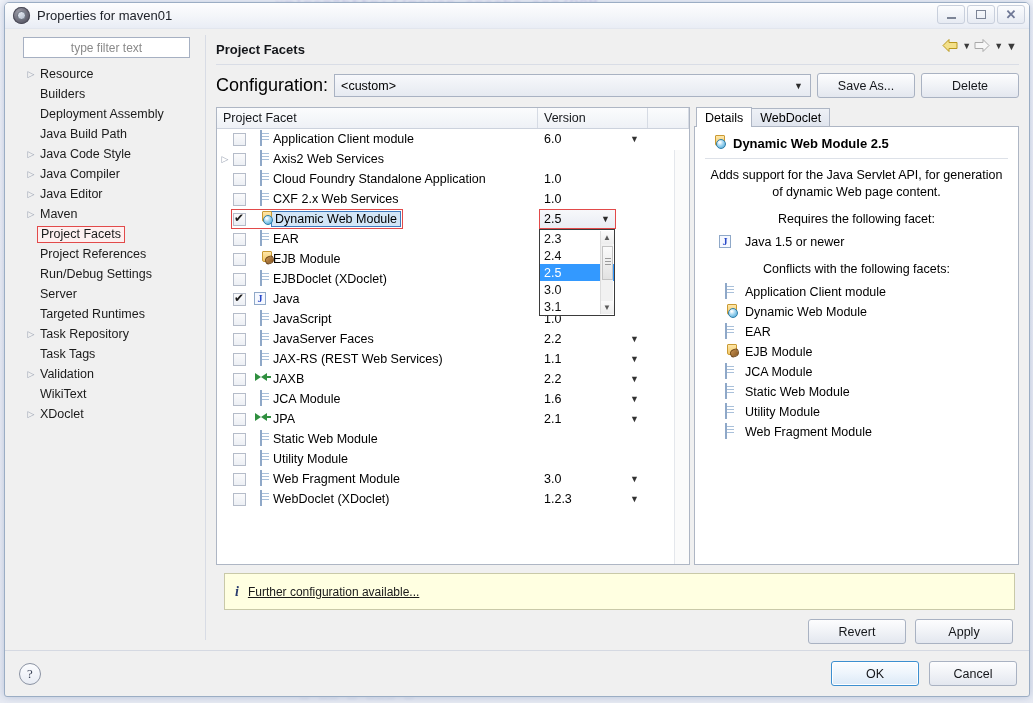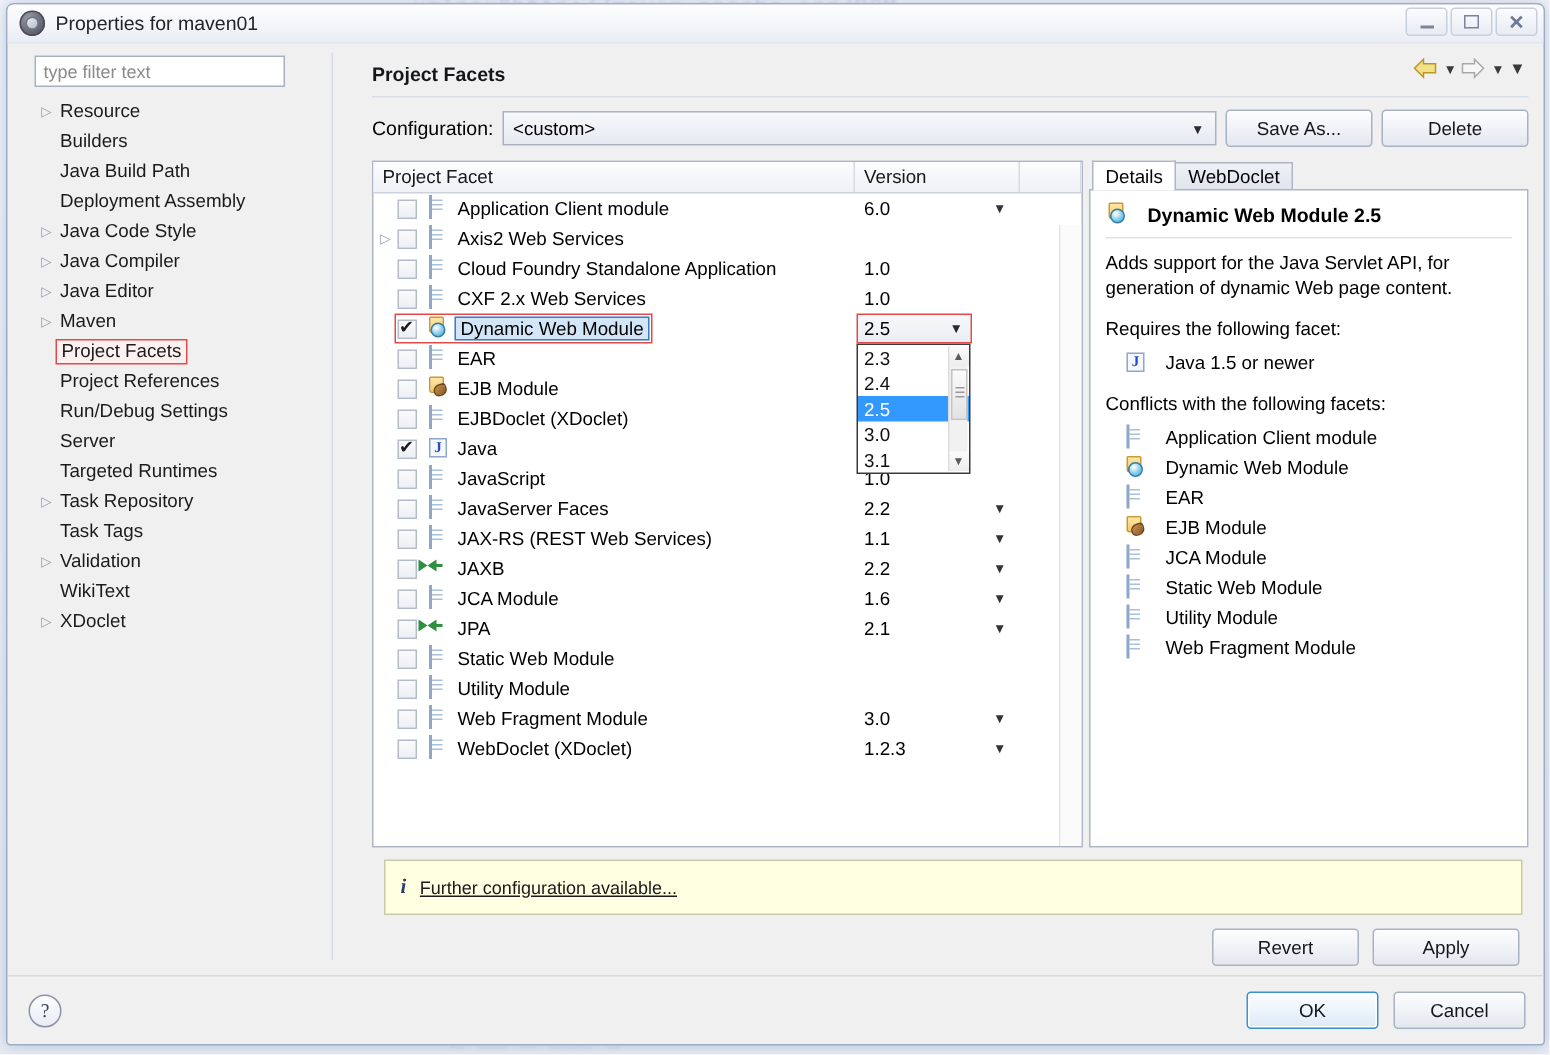--- a/index.html
+++ b/index.html
@@ -93,22 +93,23 @@
   .winbtn .min-g { display:block; width:9px; height:2px; background:#7c8496; margin-top:6px; }
   .winbtn .max-g { display:block; width:10px; height:9px; border:1.6px solid #7c8496; }
   .winbtn.close { }
   .winbtn.close .x-g { font-size: 13px; color:#6f7896; font-weight: 700; }
 
   
   .dlg-body {
     flex: 1 1 auto;
     display: flex;
     padding: 6px 6px 0 6px;
-    gap: 16px;
+    gap: 0;
     min-height: 0;
+    text-align: center;
   }
 
   
   .left-pane {
     width: 192px;
     flex: 0 0 192px;
     display: flex; flex-direction: column;
     padding: 0 4px 0 4px;
   }
   .filter-input {
@@ -173,21 +174,21 @@
   }
   .page-title { font-size: 13px; font-weight: bold; color: #14161a; }
   .navtools { position: absolute; right: 2px; top: 3px; display: flex; align-items: center; gap: 3px; }
   .navtools .caret { font-size: 9px; color: #3a3a3a; }
   .navtools .caret.big { font-size: 11px; }
 
   .config-row {
     display: flex; align-items: center; gap: 6px;
     margin-bottom: 9px;
   }
-  .config-label { font-size: 13px; }
+  .config-label { font-size: 18px; }
   .combo {
     flex: 1 1 auto;
     height: 23px;
     border: 1px solid #a9b2c2;
     background: linear-gradient(180deg,#f7f8fb,#e6eaf1);
     display: flex; align-items: center;
     padding: 0 6px;
     font-size: 12.5px;
     position: relative;
     min-width: 0;
@@ -563,25 +564,25 @@
           <div class="tree-item">
               <span class="twisty">▷</span>
               <span class="tree-label">Resource</span>
             </div>
           <div class="tree-item">
               <span class="twisty empty">▷</span>
               <span class="tree-label">Builders</span>
             </div>
           <div class="tree-item">
               <span class="twisty empty">▷</span>
+              <span class="tree-label">Deployment Assembly</span>
+            </div>
+          <div class="tree-item">
+              <span class="twisty empty">▷</span>
               <span class="tree-label">Java Build Path</span>
-            </div>
-          <div class="tree-item">
-              <span class="twisty empty">▷</span>
-              <span class="tree-label">Deployment Assembly</span>
             </div>
           <div class="tree-item">
               <span class="twisty">▷</span>
               <span class="tree-label">Java Code Style</span>
             </div>
           <div class="tree-item">
               <span class="twisty">▷</span>
               <span class="tree-label">Java Compiler</span>
             </div>
           <div class="tree-item">

